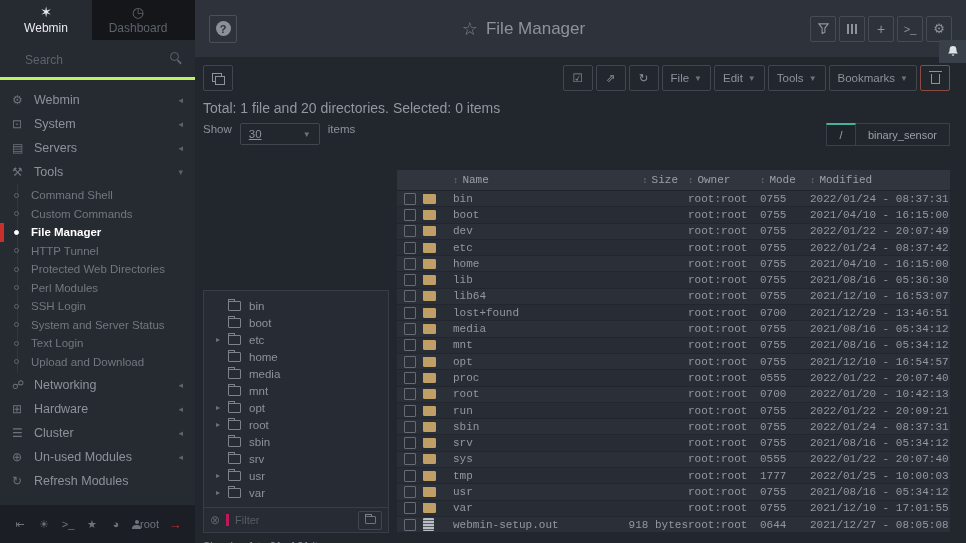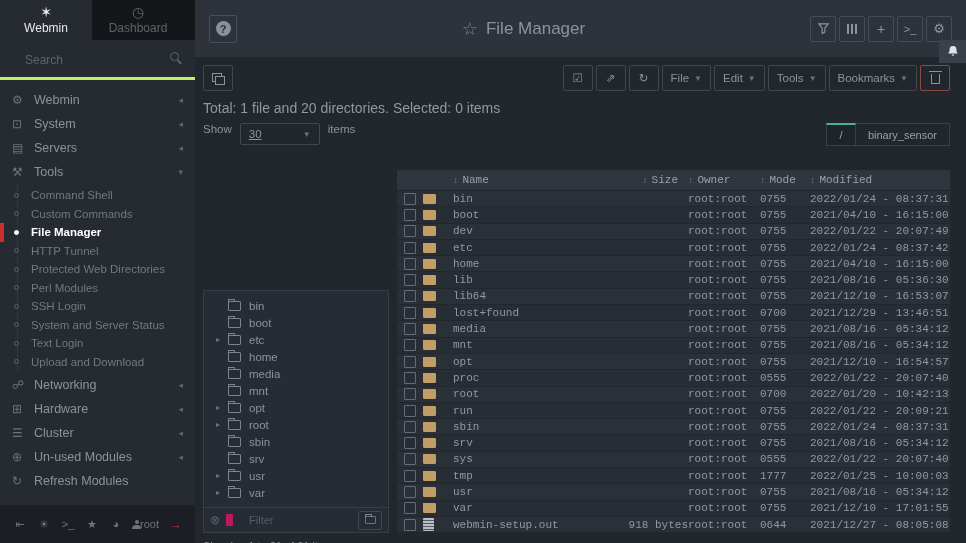--- a/index.html
+++ b/index.html
@@ -106,21 +106,21 @@
     margin-right:8px; flex-shrink:0; }
   .folder::before { content:""; position:absolute; top:-3px; left:-1px; width:5px; height:2px;
     border:1px solid #7d838c; border-bottom:none; border-radius:1px 1px 0 0; }
   .folder.fill { background:#c09e66; border-color:#c09e66; }
   .folder.fill::before { background:#c09e66; border-color:#c09e66; }
   .file-ico { width:11px; height:13px; background:#b9bec6; border-radius:1px; margin-right:9px;
     background-image:repeating-linear-gradient(#b9bec6 0 2px, #555a63 2px 3px); flex-shrink:0; }
   .filter-row { border-top:1px solid #383d46; height:25px; display:flex; align-items:center;
     padding:0 6px; gap:6px; }
   .clear-ico { font-size:12px; color:#5d636b; cursor:pointer; }
-  .filter-ph { flex:1; font-size:11px; color:#575d65; border-left:7px solid #be185d; padding-left:16px; }
+  .filter-ph { flex:1; font-size:11px; color:#575d65; border-left:3px solid #be185d; padding-left:6px; }
   .filter-folder-btn { width:24px; height:19px; border:1px solid #41464f; border-radius:2px;
     display:flex; align-items:center; justify-content:center; cursor:pointer; }
   .filter-folder-btn .folder { margin:0; width:11px; height:8px; border-color:#6d737c; }
 
   .table { flex:1; display:flex; flex-direction:column;font-family:Liberation Mono, monospace; }
   .trow { display:grid; grid-template-columns:26px 30px 1fr 92px 72px 50px 140px;
     align-items:center; height:16.3px; font-size:11px; color:#9298a1; border-bottom:1px solid #22262d; }
   .trow.head { height:21px; background:#31353e; color:#9aa0a9; border-bottom:1px solid #1f232a; cursor:pointer; }
   .trow.odd { background:#2b2f38; }
   .trow.even { background:#282c34; }

